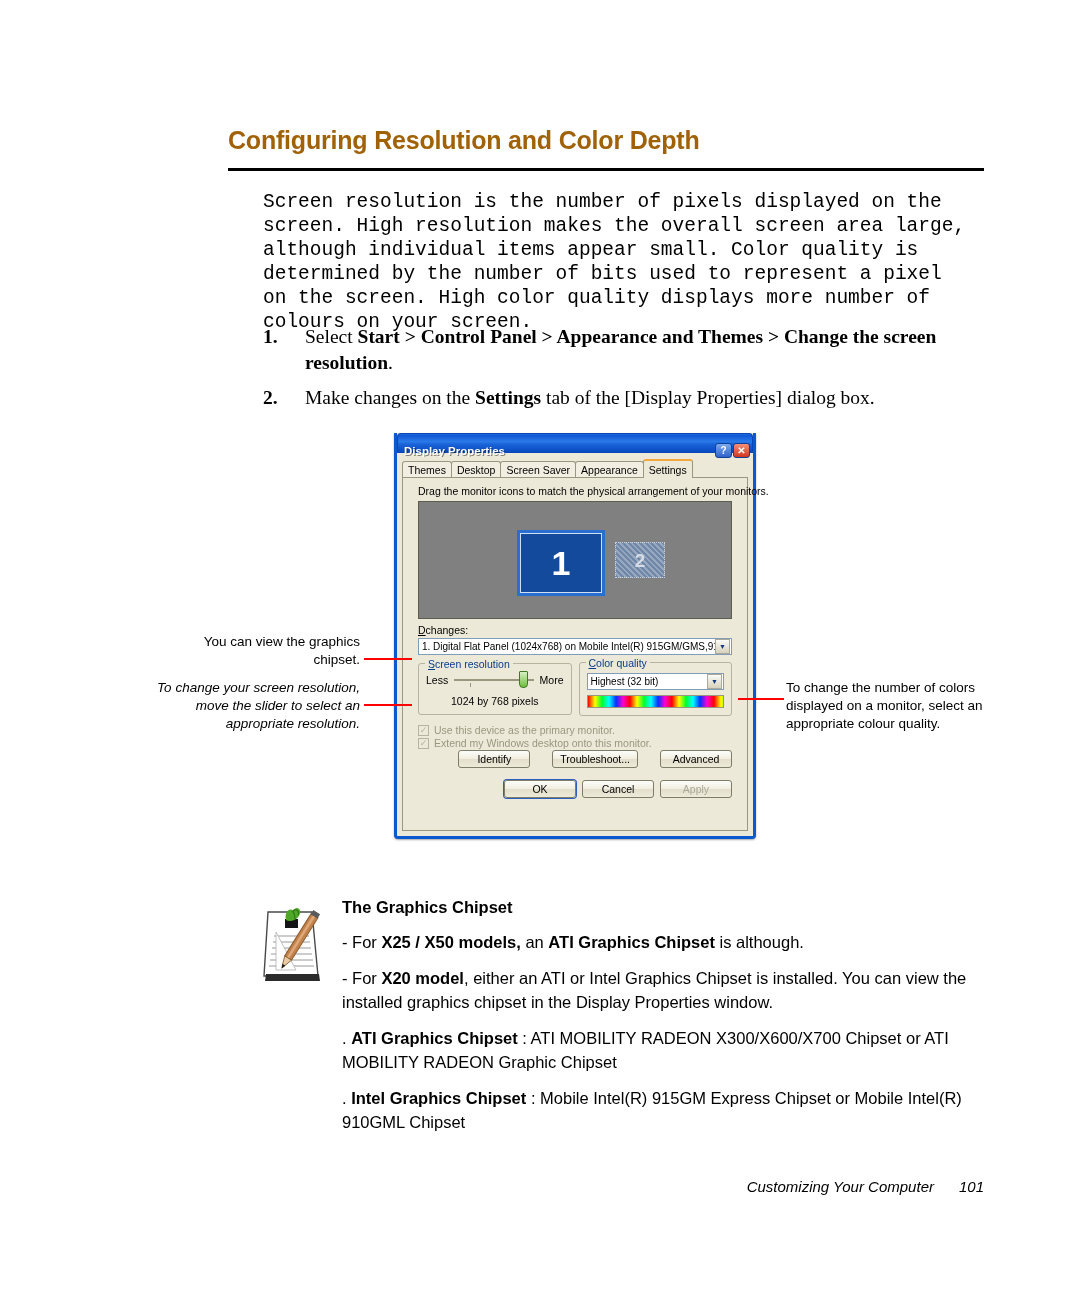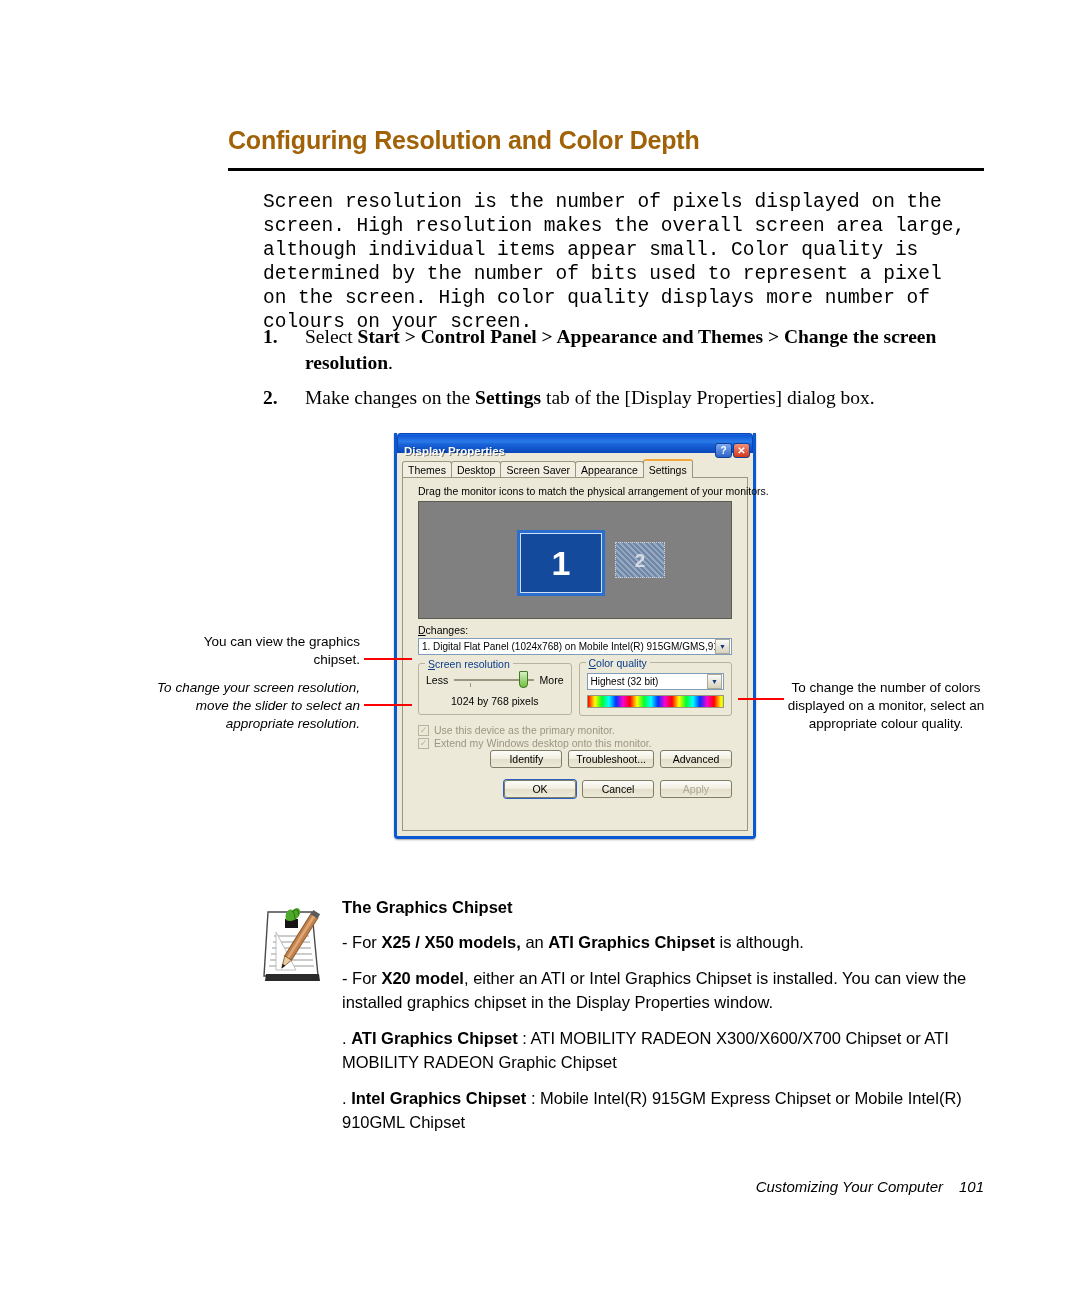--- a/index.html
+++ b/index.html
@@ -185,62 +185,62 @@
 
   .checks{ margin-top:8px; }
   .chk{ display:flex; align-items:center; font-size:10.5px; color:#9a9781; margin:1px 0; }
   .chk .box{
     width:11px; height:11px; flex:none; margin-right:5px;
     background:#ece9d8; border:1px solid #b6b49e;
     display:flex; align-items:center; justify-content:center;
     font-size:9px; color:#b6b49e; line-height:1;
   }
 
-  .btnrow{ display:flex; justify-content:flex-end; gap:6px; margin-top:0; }
+  .btnrow{ display:flex; justify-content:flex-end; gap:22px; margin-top:0; }
   .btn{
     min-width:72px; height:18px; padding:0 7px;
     background:linear-gradient(180deg,#fdfdfb 0%,#f1eee0 48%,#e3dfcb 52%,#edead9 100%);
     border:1px solid #7f7c68; border-radius:3px;
     font-size:10.5px; color:#000;
     display:flex; align-items:center; justify-content:center; white-space:nowrap;
   }
   .btn.def{ box-shadow:0 0 0 1px #2b5fc0; }
   .btn.disabled{ color:#aca899; }
 
   .btnrow-bottom{ display:flex; justify-content:flex-end; gap:6px; margin-top:12px; }
 
   
   .callout{
     position:absolute;
     font-family:"Liberation Sans", sans-serif;
     font-size:13.5px; line-height:18px; color:#000;
   }
   .co-left{ text-align:right; }
-  .co-right{ text-align:center; }
+  .co-right{ text-align:left; }
   .leader{ position:absolute; height:2px; background:#ff0000; }
 
   
   .note{ position:absolute; left:262px; top:898px; width:720px; }
   .note-icon{ position:absolute; left:0; top:4px; width:62px; height:82px; }
   .note-body{ margin-left:80px; }
   .note-title{
     font-size:16.5px; font-weight:700; margin-bottom:13px;
   }
   .note-line{
     font-size:16.5px; line-height:24px; margin-bottom:12px;
   }
   .note-line b{ font-weight:700; }
 
   
   .footer{
     position:absolute; left:0; top:1178px; width:984px;
     text-align:right;
     font-size:15px; font-style:italic; color:#000;
   }
-  .footer .pg{ margin-left:16px; font-style:italic; }
+  .footer .pg{ margin-left:25px; font-style:italic; }
 </style>
 </head>
 <body>
 
 <div class="page-title">Configuring Resolution and Color Depth</div>
 <div class="title-rule"></div>
 
 <div class="intro">Screen resolution is the number of pixels displayed on the screen. High resolution makes the overall screen area large, although individual items appear small. Color quality is determined by the number of bits used to represent a pixel on the screen. High color quality displays more number of colours on your screen.</div>
 
 <div class="steps">

